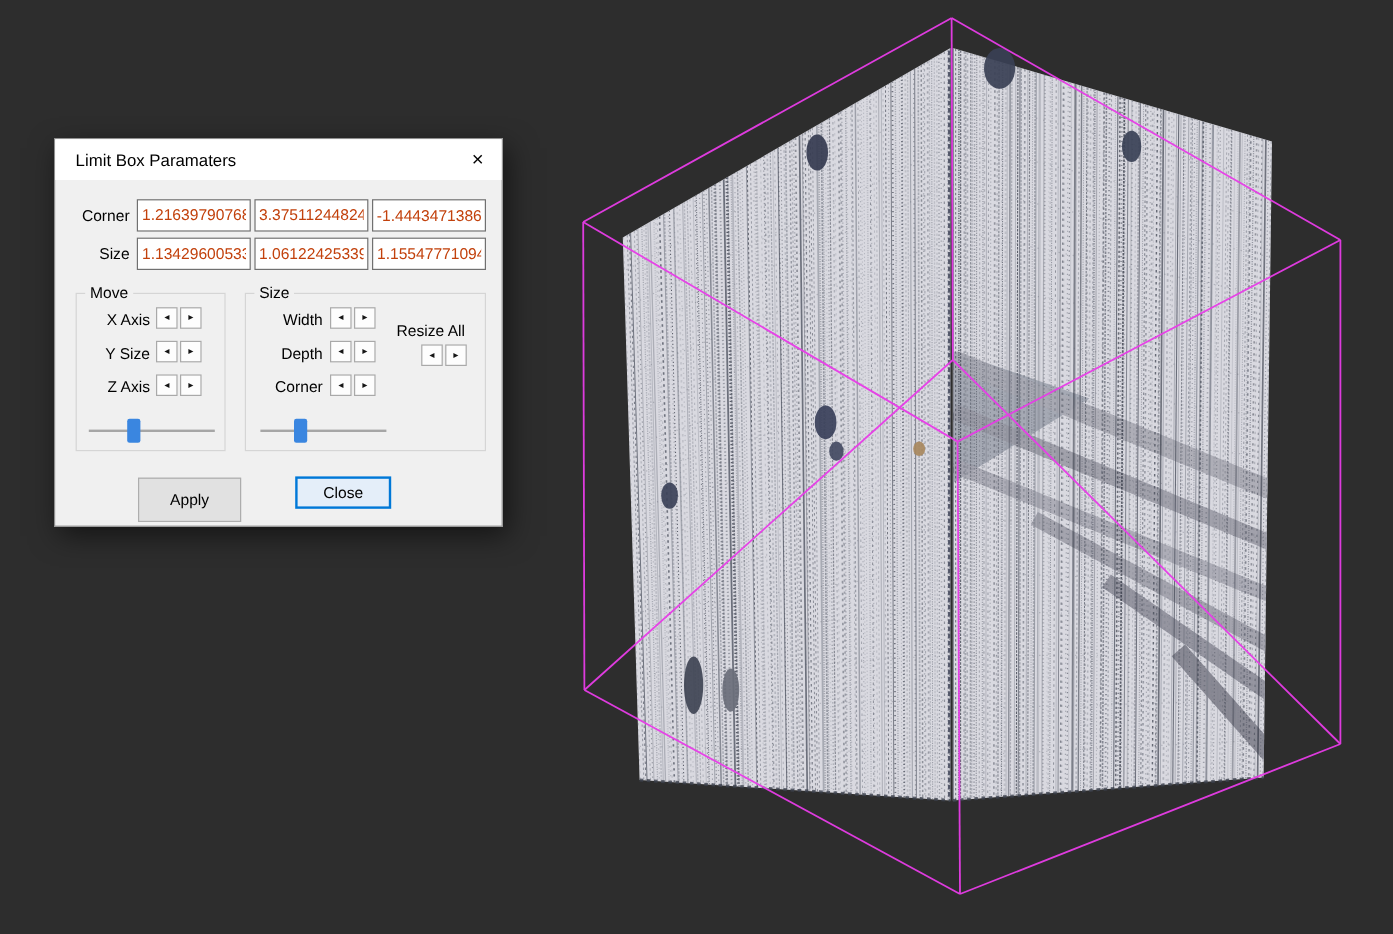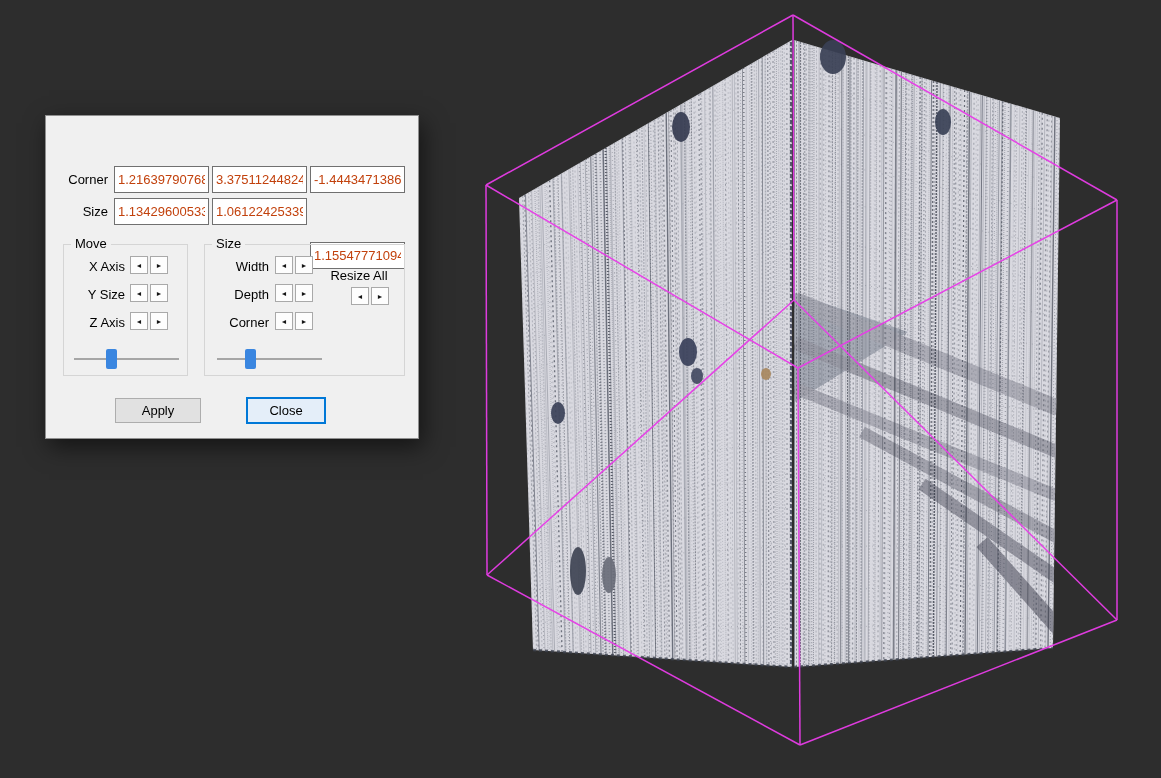--- a/index.html
+++ b/index.html
@@ -397,30 +397,34 @@
       <line x1="800" y1="745" x2="1117" y2="620"></line>
       <line x1="1117" y1="620" x2="794" y2="300"></line>
       <line x1="793" y1="15" x2="794" y2="300"></line>
       <line x1="486" y1="185" x2="487" y2="575"></line>
       <line x1="1117" y1="200" x2="1117" y2="620"></line>
       <line x1="798" y1="368" x2="800" y2="745"></line>
     </g>
   </svg>
 
 <div class="dialog">
+  <div class="titlebar">
+    <span class="title">Limit Box Paramaters</span>
+    <button class="xbtn">×</button>
+  </div>
 
   <span class="lbl" style="left:10px;top:50px;width:52px;">Corner</span>
   <input class="num" style="left: 68px; top: 50px;" value="1.21639790768">
   <input class="num" style="left: 166px; top: 50px;" value="3.37511244824">
   <input class="num" style="left: 264px; top: 50px;" value="-1.4443471386">
 
   <span class="lbl" style="left:10px;top:82px;width:52px;">Size</span>
   <input class="num" style="left: 68px; top: 82px;" value="1.13429600533">
   <input class="num" style="left: 166px; top: 82px;" value="1.06122425339">
-  <input class="num" style="left: 264px; top: 82px; margin-top: 44px;" value="1.15547771094">
+  <input class="num" style="left: 264px; top: 82px;" value="1.15547771094">
 
   <div class="groupbox" style="left:17px;top:128px;width:125px;height:132px;padding-left:32px;">
     <span class="glabel">Move</span>
 
     <span class="rowlbl" style="left:5px;top:13px;width:56px;">X Axis</span>
     <div class="spinner" style="left:66px;top:11px;">
       <button class="spinbtn">◄</button>
       <button class="spinbtn">►</button>
     </div>
 
@@ -464,15 +468,15 @@
     <span class="rowlbl" style="left:112px;top:22px;width:84px;text-align:center;">Resize All</span>
     <div class="spinner" style="left:146px;top:42px;">
       <button class="spinbtn">◄</button>
       <button class="spinbtn">►</button>
     </div>
 
     <div class="slider-track" style="left:12px;top:113px;width:105px;"></div>
     <div class="slider-handle" style="left: 40px; top: 104px; background: rgb(58, 134, 224);"></div>
   </div>
 
-  <button class="btn" style="left:69px;top:282px;width:86px;height:25px;">Apply</button>
+  <button class="btn" style="left:69px;top:282px;width:86px;height:37px;">Apply</button>
   <button class="btn default" style="left:200px;top:281px;width:80px;height:27px;">Close</button>
 </div>
 
 </body></html>

